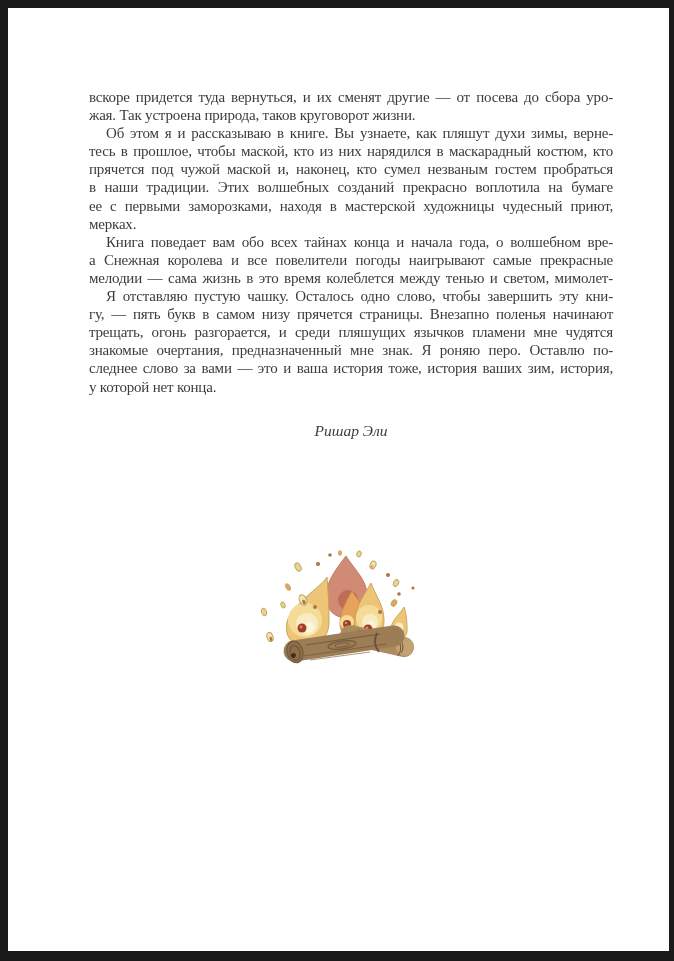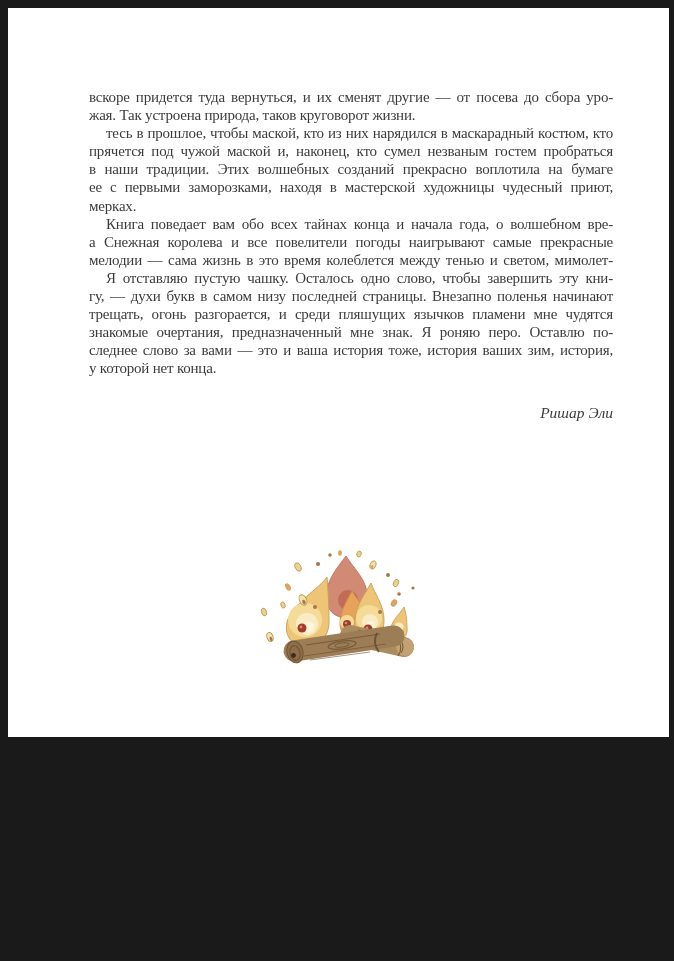--- a/index.html
+++ b/index.html
@@ -6,21 +6,21 @@
   body {
     width: 674px; height: 961px;
     background: var(--frame-color, #1a1a1a);
     position: relative;
     font-family: "Liberation Serif", serif;
     overflow: hidden;
   }
   .page {
     position: absolute;
     left: 8px; top: 8px;
-    width: 661px; height: 729px;
+    width: 661px; height: 943px;
     background: var(--paper-color, #ffffff);
   }
   .textblock {
     margin: 80px 56px 0 81px;
     width: 524px;
     color: var(--text-color, #3c3c3c);
     font-size: 15px;
     line-height: 18.1px;
     letter-spacing: -0.2px;
   }
@@ -28,21 +28,21 @@
   .line {
     text-align: justify;
     text-align-last: justify;
     white-space: normal;
   }
   .line.last { text-align-last: auto; }
   .par.indent .line:first-child { text-indent: 17px; }
   .signature {
     margin: 26px 56px 0 81px;
     width: 524px;
-    text-align: right;
+    text-align: center;
     font-style: italic;
     font-size: 15.5px;
     line-height: 18px;
     color: var(--text-color, #3c3c3c);
   }
   .illustration {
     position: absolute;
     left: 250px; top: 540px;
     width: 170px; height: 135px;
   }
@@ -51,34 +51,35 @@
 <body>
 
 <div class="page">
 
   <div class="textblock">
       <div class="par">
         <div class="line">вскоре придется туда вернуться, и их сменят другие — от посева до сбора уро-</div>
         <div class="line last">жая. Так устроена природа, таков круговорот жизни.</div>
       </div>
       <div class="par indent">
+        <div class="line">Об этом я и рассказываю в книге. Вы узнаете, как пляшут духи зимы, верне-</div>
         <div class="line">тесь в прошлое, чтобы маской, кто из них нарядился в маскарадный костюм, кто</div>
         <div class="line">прячется под чужой маской и, наконец, кто сумел незваным гостем пробраться</div>
         <div class="line">в наши традиции. Этих волшебных созданий прекрасно воплотила на бумаге</div>
         <div class="line">ее с первыми заморозками, находя в мастерской художницы чудесный приют,</div>
         <div class="line last">мерках.</div>
       </div>
       <div class="par indent">
         <div class="line">Книга поведает вам обо всех тайнах конца и начала года, о волшебном вре-</div>
         <div class="line">а Снежная королева и все повелители погоды наигрывают самые прекрасные</div>
         <div class="line">мелодии — сама жизнь в это время колеблется между тенью и светом, мимолет-</div>
       </div>
       <div class="par indent">
         <div class="line">Я отставляю пустую чашку. Осталось одно слово, чтобы завершить эту кни-</div>
-        <div class="line">гу, — духи букв в самом низу последней страницы. Внезапно поленья начинают</div>
+        <div class="line">гу, — пять букв в самом низу прячется страницы. Внезапно поленья начинают</div>
         <div class="line">трещать, огонь разгорается, и среди пляшущих язычков пламени мне чудятся</div>
         <div class="line">знакомые очертания, предназначенный мне знак. Я роняю перо. Оставлю по-</div>
         <div class="line">следнее слово за вами — это и ваша история тоже, история ваших зим, история,</div>
         <div class="line last">у которой нет конца.</div>
       </div>
     </div>
 
   <div class="signature">Ришар Эли</div>
 
   <div class="illustration">

